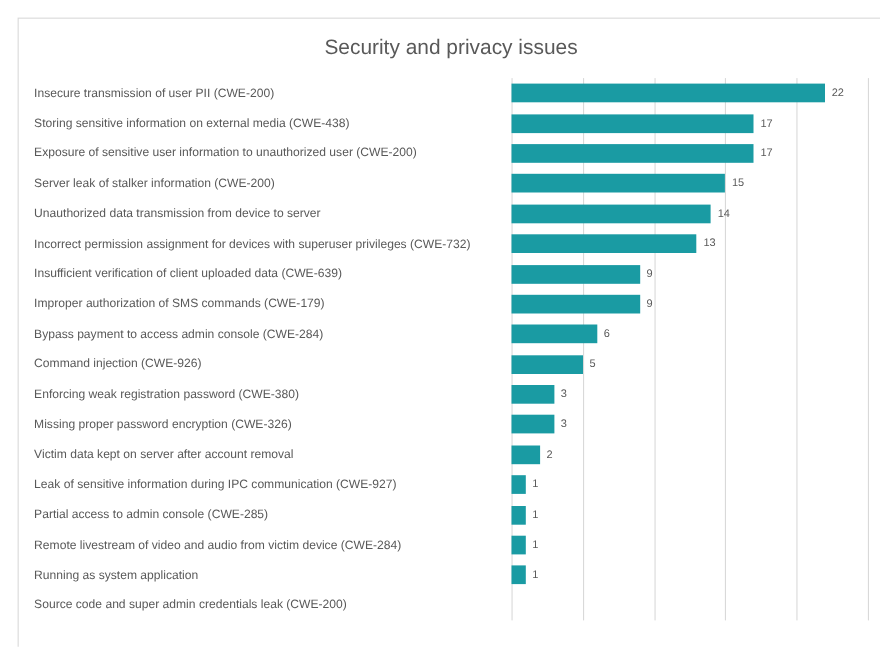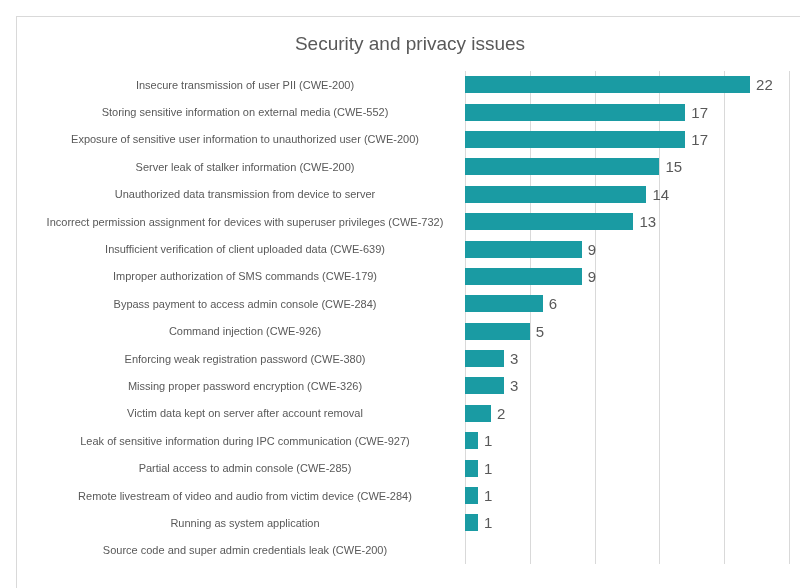--- a/index.html
+++ b/index.html
@@ -40,21 +40,21 @@
   .plot-col {
     flex: 1 1 auto;
     position: relative;
   }
   .row {
     height: 27.4px;
     display: flex;
     align-items: center;
   }
   .labels-col .row {
-    justify-content: center;
+    justify-content: flex-start;
     padding-right: 6px;
   }
   .cat-label {
     font-size: 11px;
     color: #595959;
     white-space: nowrap;
     text-align: right;
   }
   .gridlines {
     position: absolute;
@@ -74,39 +74,39 @@
   .bar-row {
     height: 27.4px;
     display: flex;
     align-items: center;
   }
   .bar {
     height: 17px;
     background: #1a9ba3;
   }
   .value-label {
-    font-size: 15px;
+    font-size: 10px;
     color: #595959;
     margin-left: 6px;
     white-space: nowrap;
   }
 </style>
 </head>
 <body>
 
 <div class="chart-frame">
   <div class="chart-title">Security and privacy issues</div>
 
   <div class="chart-body">
     <div class="labels-col" id="labels-col">
         <div class="row">
           <span class="cat-label">Insecure transmission of user PII (CWE-200)</span>
         </div>
         <div class="row">
-          <span class="cat-label">Storing sensitive information on external media (CWE-552)</span>
+          <span class="cat-label">Storing sensitive information on external media (CWE-438)</span>
         </div>
         <div class="row">
           <span class="cat-label">Exposure of sensitive user information to unauthorized user (CWE-200)</span>
         </div>
         <div class="row">
           <span class="cat-label">Server leak of stalker information (CWE-200)</span>
         </div>
         <div class="row">
           <span class="cat-label">Unauthorized data transmission from device to server</span>
         </div>

